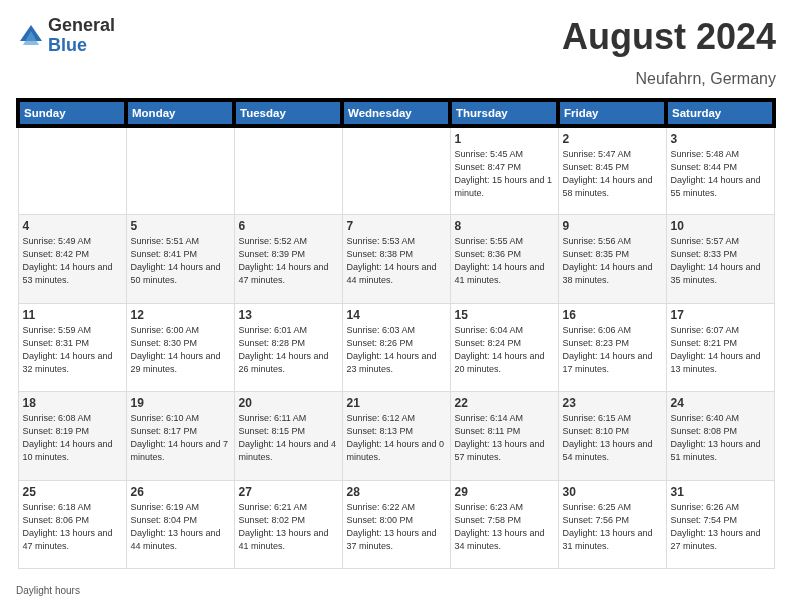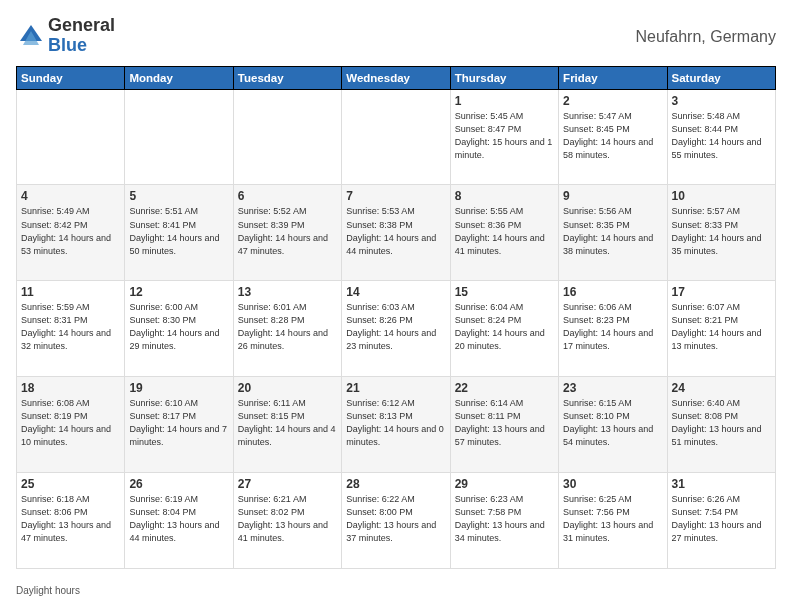--- a/index.html
+++ b/index.html
@@ -66,21 +66,21 @@
       width: 100%;
       table-layout: fixed;
     }
     .calendar thead tr th {
       background: #2a6db5;
       color: #fff;
       font-size: 11.5px;
       font-weight: bold;
       padding: 5px 4px;
       text-align: left;
-      border: 1px solid #000000;
+      border: 4px solid #000000;
     }
     .calendar tbody tr td {
       vertical-align: top;
       padding: 4px 4px;
       font-size: 9.5px;
       color: #333;
       border: 1px solid #ddd;
       background: #fff;
       height: 80px;
     }
@@ -116,20 +116,21 @@
       <svg class="logo-icon" viewBox="0 0 30 30">
         <polygon points="15,4 26,20 4,20" fill="#2a6db5"></polygon>
         <polygon points="15,10 23,24 7,24" fill="#5a9fd4" opacity="0.7"></polygon>
       </svg>
       <div class="logo-text">
         <span class="logo-general">General</span>
         <span class="logo-blue">Blue</span>
       </div>
     </div>
     <div class="title-block">
+      <div class="month-title">August 2024</div>
       <div class="location">Neufahrn, Germany</div>
     </div>
   </div>
 
   <table class="calendar">
     <thead>
       <tr>
       <th>Sunday</th>
           <th>Monday</th>
           <th>Tuesday</th>

